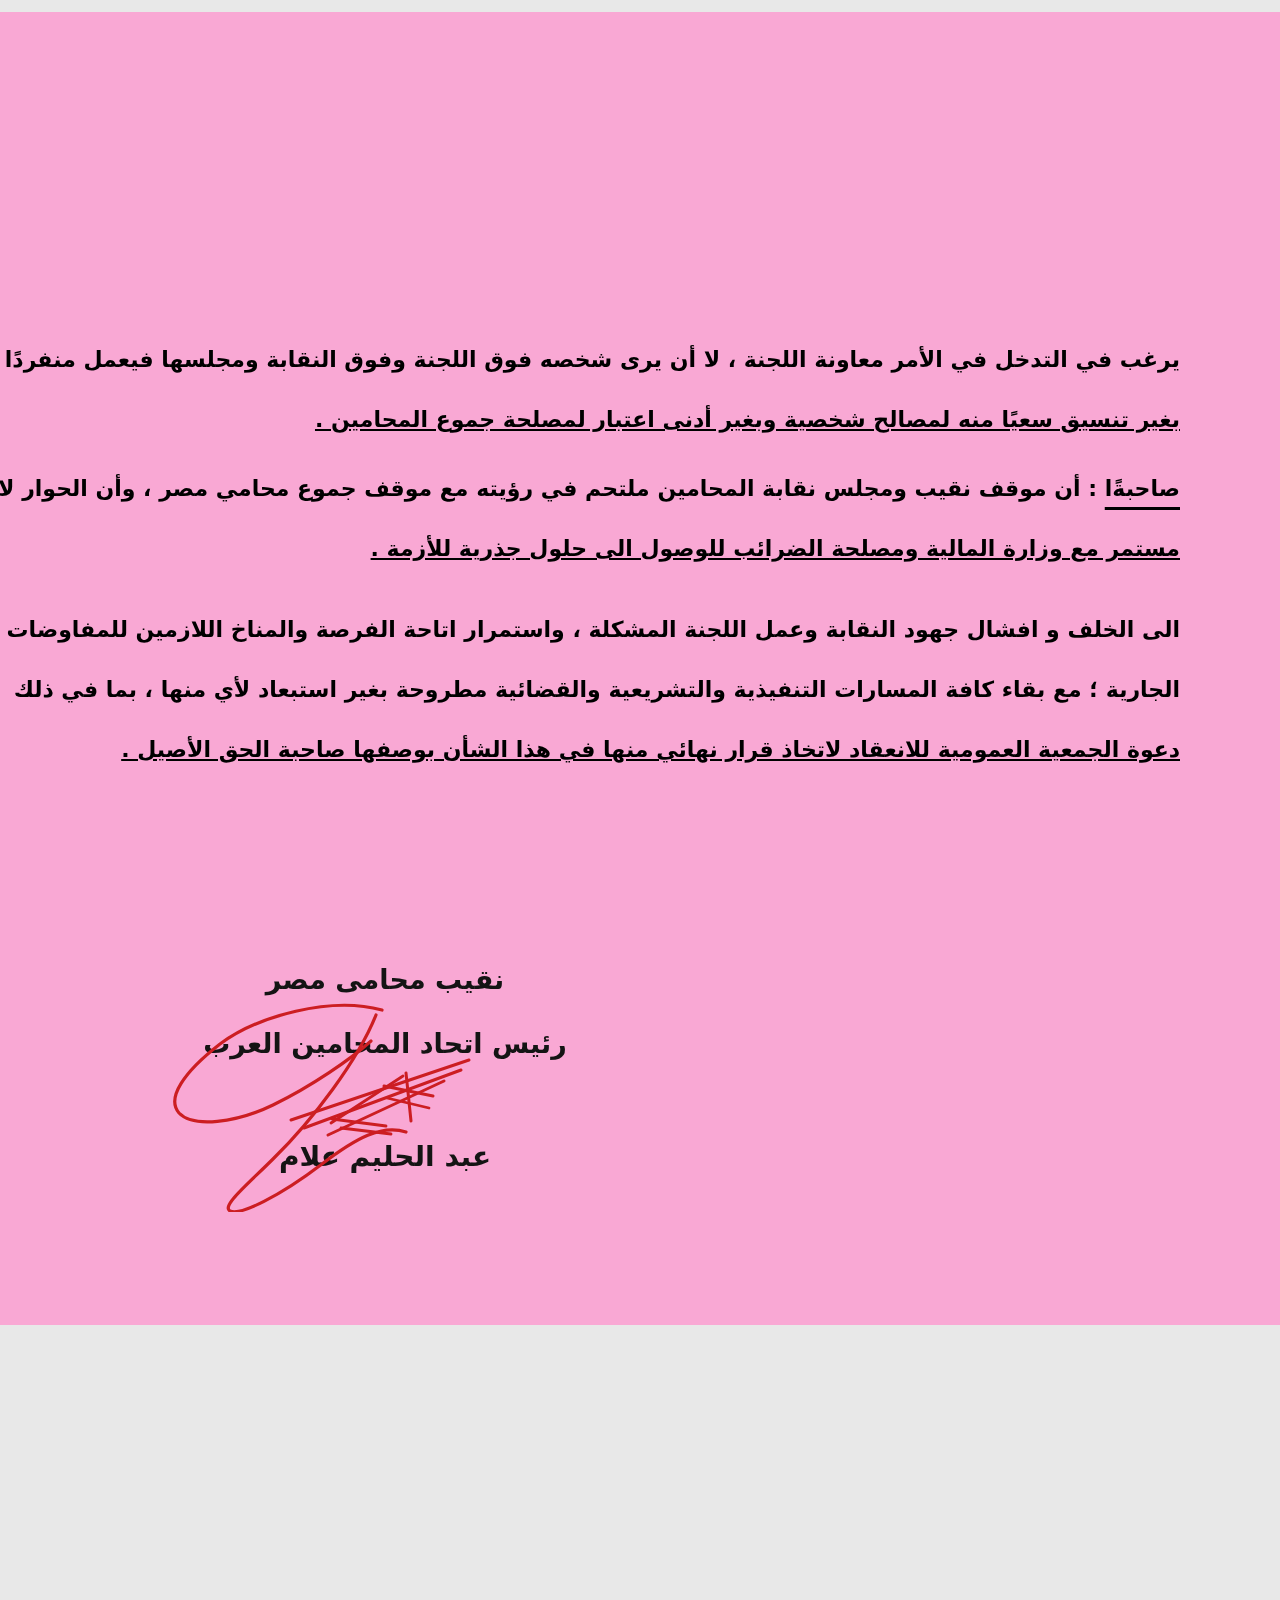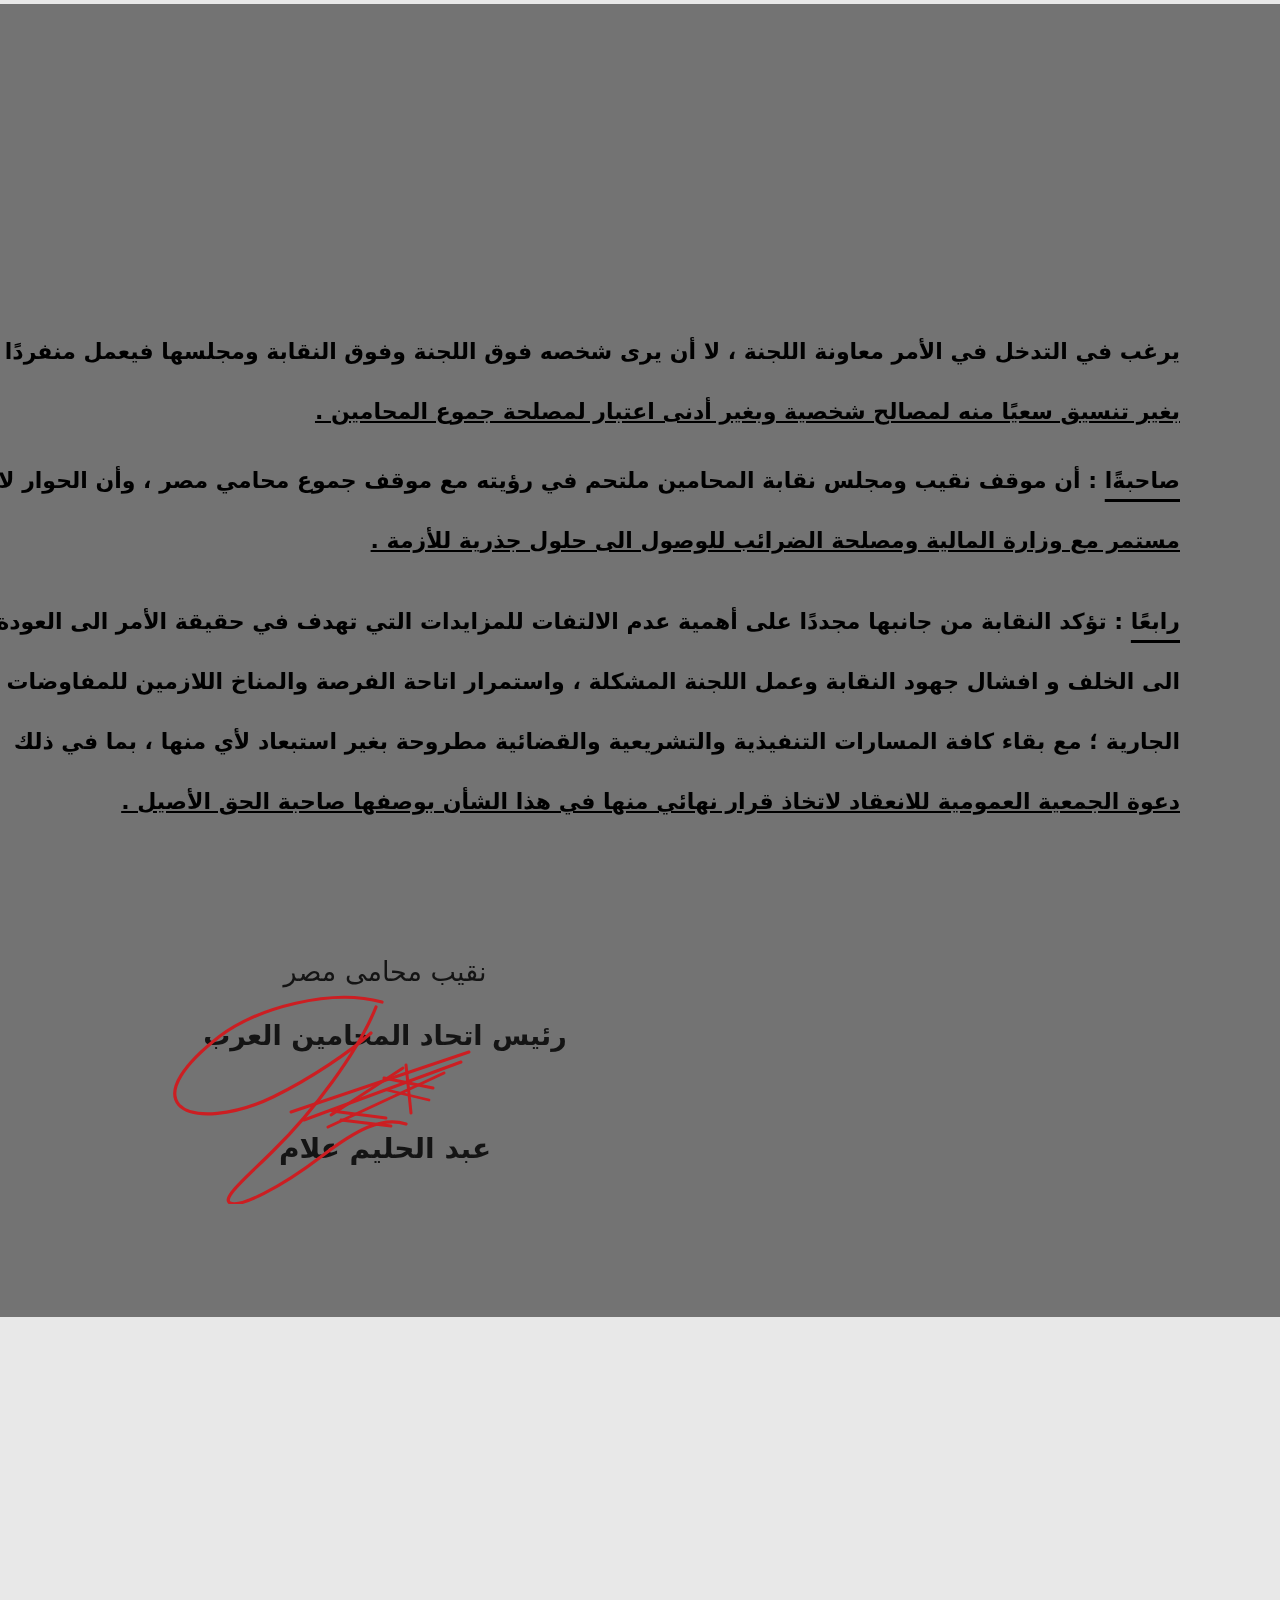--- a/index.html
+++ b/index.html
@@ -1,20 +1,20 @@
 <!DOCTYPE html>
 <html lang="ar" dir="rtl"><head>
 <meta charset="utf-8">
 <style>
   html,body{margin:0;padding:0;background:#e8e8e8;}
   .page{
     position:relative;
     width:1280px;height:1313px;
-    margin:4px auto;
-    background:#737373;
+    margin:12px auto;
+    background:#f9a8d4;
     overflow:hidden;
     font-family:"DejaVu Sans","Liberation Sans",sans-serif;
     color:#000;
   }
   .doc-body{
     position:absolute;
     top:318px;right:100px;left:100px;
     direction:rtl;
   }
   .para{margin:0;padding:0;}
@@ -50,21 +50,21 @@
   }
   .sig-block{
     position:absolute;
     left:150px;top:948px;
     width:470px;
     text-align:center;
     direction:rtl;
     color:#141414;
     z-index:1;
   }
-  .sig-title1{font-size:27px;font-weight:normal;line-height:40px;}
+  .sig-title1{font-size:27px;font-weight:bold;line-height:40px;}
   .sig-title2{font-size:27px;font-weight:bold;line-height:40px;margin-top:24px;}
   .sig-name{font-size:28px;font-weight:bold;line-height:40px;margin-top:73px;}
   .sig-ink{
     position:absolute;
     left:160px;top:990px;
     width:330px;height:210px;
     z-index:3;
     pointer-events:none;
   }
 </style>
@@ -77,21 +77,20 @@
     <div id="paragraphs">
         <div class="para">
           <div class="line"><span>يرغب في التدخل في الأمر معاونة اللجنة ، لا أن يرى شخصه فوق اللجنة وفوق النقابة ومجلسها فيعمل منفردًا</span></div>
           <div class="line last"><span>بغير تنسيق سعيًا منه لمصالح شخصية وبغير أدنى اعتبار لمصلحة جموع المحامين .</span></div>
         </div>
         <div class="para">
           <div class="line"><span class="u">صاحبةًا</span><span> : أن موقف نقيب ومجلس نقابة المحامين ملتحم في رؤيته مع موقف جموع محامي مصر ، وأن الحوار لا يزال</span></div>
           <div class="line last"><span>مستمر مع وزارة المالية ومصلحة الضرائب للوصول الى حلول جذرية للأزمة .</span></div>
         </div>
         <div class="para">
-          <div class="line"><span class="u">رابعًا</span><span> : تؤكد النقابة من جانبها مجددًا على أهمية عدم الالتفات للمزايدات التي تهدف في حقيقة الأمر الى العودة</span></div>
           <div class="line"><span>الى الخلف و افشال جهود النقابة وعمل اللجنة المشكلة ، واستمرار اتاحة الفرصة والمناخ اللازمين للمفاوضات</span></div>
           <div class="line"><span>الجارية ؛ مع بقاء كافة المسارات التنفيذية والتشريعية والقضائية مطروحة بغير استبعاد لأي منها ، بما في ذلك</span></div>
           <div class="line last"><span>دعوة الجمعية العمومية للانعقاد لاتخاذ قرار نهائي منها في هذا الشأن بوصفها صاحبة الحق الأصيل .</span></div>
         </div>
       </div>
   </div>
 
   <div class="sig-block">
     <div class="sig-title1">نقيب محامى مصر</div>
     <div class="sig-title2">رئيس اتحاد المحامين العرب</div>

